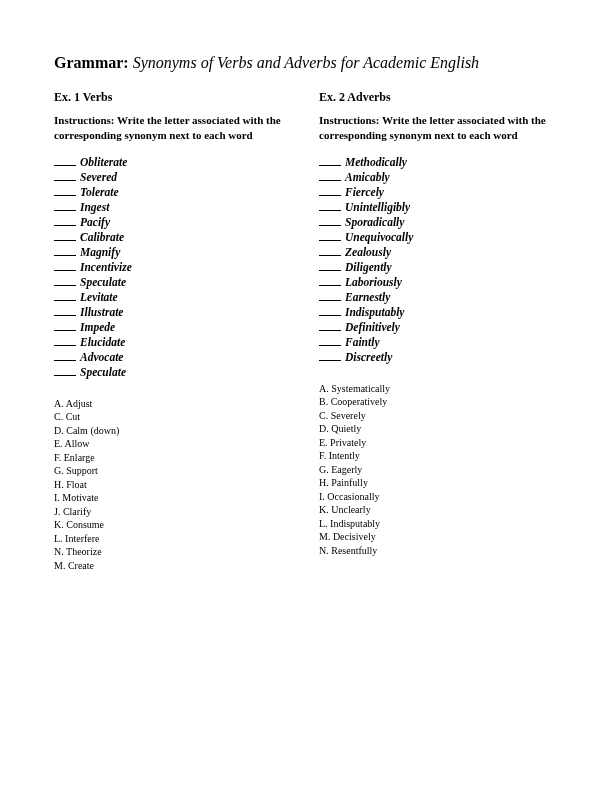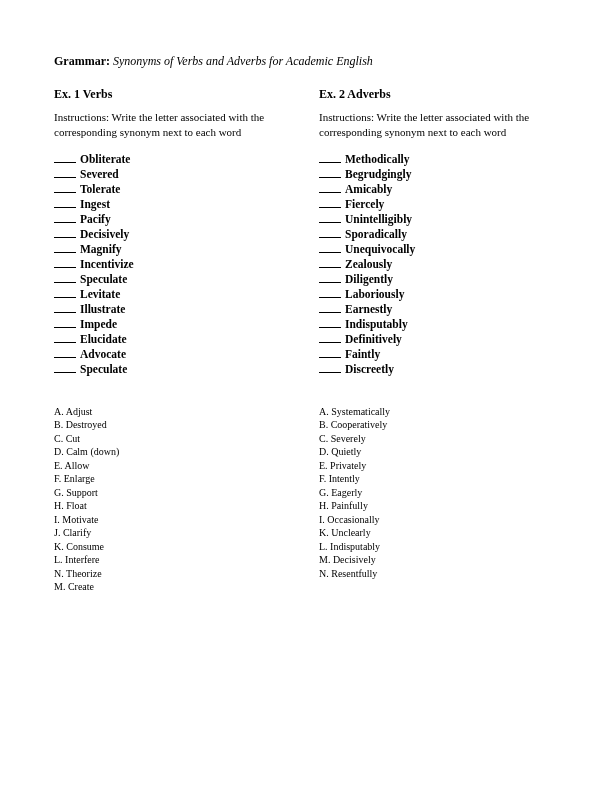--- a/index.html
+++ b/index.html
@@ -9,21 +9,21 @@
       background: #fff;
       font-family: "Times New Roman", Times, serif;
       font-size: 12px;
       color: #000;
       padding: 54px 54px 40px 54px;
     }
     .header {
       margin-bottom: 18px;
     }
     .header-title {
-      font-size: 12px;
+      font-size: 16px;
       text-align: right;
     }
     .header-title .label {
       font-weight: bold;
     }
     .header-title .italic {
       font-style: italic;
     }
     .two-col {
       display: flex;
@@ -40,24 +40,26 @@
     }
     .exercise-title {
       font-weight: bold;
       font-size: 12px;
       margin-bottom: 8px;
     }
     .instructions {
       font-size: 11px;
       margin-bottom: 12px;
       line-height: 1.4;
+      font-weight: bold;
     }
     .word-list {
       list-style: none;
-      margin-bottom: 31px;
+      margin-bottom: 20px;
+      font-style: italic;
     }
     .word-list li {
       display: flex;
       align-items: baseline;
       margin-bottom: 3px;
       font-size: 11.5px;
     }
     .blank {
       display: inline-block;
       width: 22px;
@@ -107,21 +109,21 @@
         <li>
           <span class="blank"></span>
           <span class="word">Ingest</span>
         </li>
         <li>
           <span class="blank"></span>
           <span class="word">Pacify</span>
         </li>
         <li>
           <span class="blank"></span>
-          <span class="word">Decisively</span>
+          <span class="word">Calibrate</span>
         </li>
         <li>
           <span class="blank"></span>
           <span class="word">Magnify</span>
         </li>
         <li>
           <span class="blank"></span>
           <span class="word">Incentivize</span>
         </li>
         <li>
@@ -148,21 +150,20 @@
           <span class="blank"></span>
           <span class="word">Advocate</span>
         </li>
         <li>
           <span class="blank"></span>
           <span class="word">Speculate</span>
         </li>
       </ul>
     <ul class="answer-list">
     <li>A. Adjust</li>
-        <li>B. Destroyed</li>
         <li>C. Cut</li>
         <li>D. Calm (down)</li>
         <li>E. Allow</li>
         <li>F. Enlarge</li>
         <li>G. Support</li>
         <li>H. Float</li>
         <li>I. Motivate</li>
         <li>J. Clarify</li>
         <li>K. Consume</li>
         <li>L. Interfere</li>
@@ -171,24 +172,20 @@
       </ul>
   </div>
 
   <div class="col col-right">
     <div class="exercise-title">Ex. 2 Adverbs</div>
     <div class="instructions">Instructions: Write the letter associated with the corresponding synonym next to each word</div>
     <ul class="word-list">
     <li>
           <span class="blank"></span>
           <span class="word">Methodically</span>
-        </li>
-        <li>
-          <span class="blank"></span>
-          <span class="word">Begrudgingly</span>
         </li>
         <li>
           <span class="blank"></span>
           <span class="word">Amicably</span>
         </li>
         <li>
           <span class="blank"></span>
           <span class="word">Fiercely</span>
         </li>
         <li>

